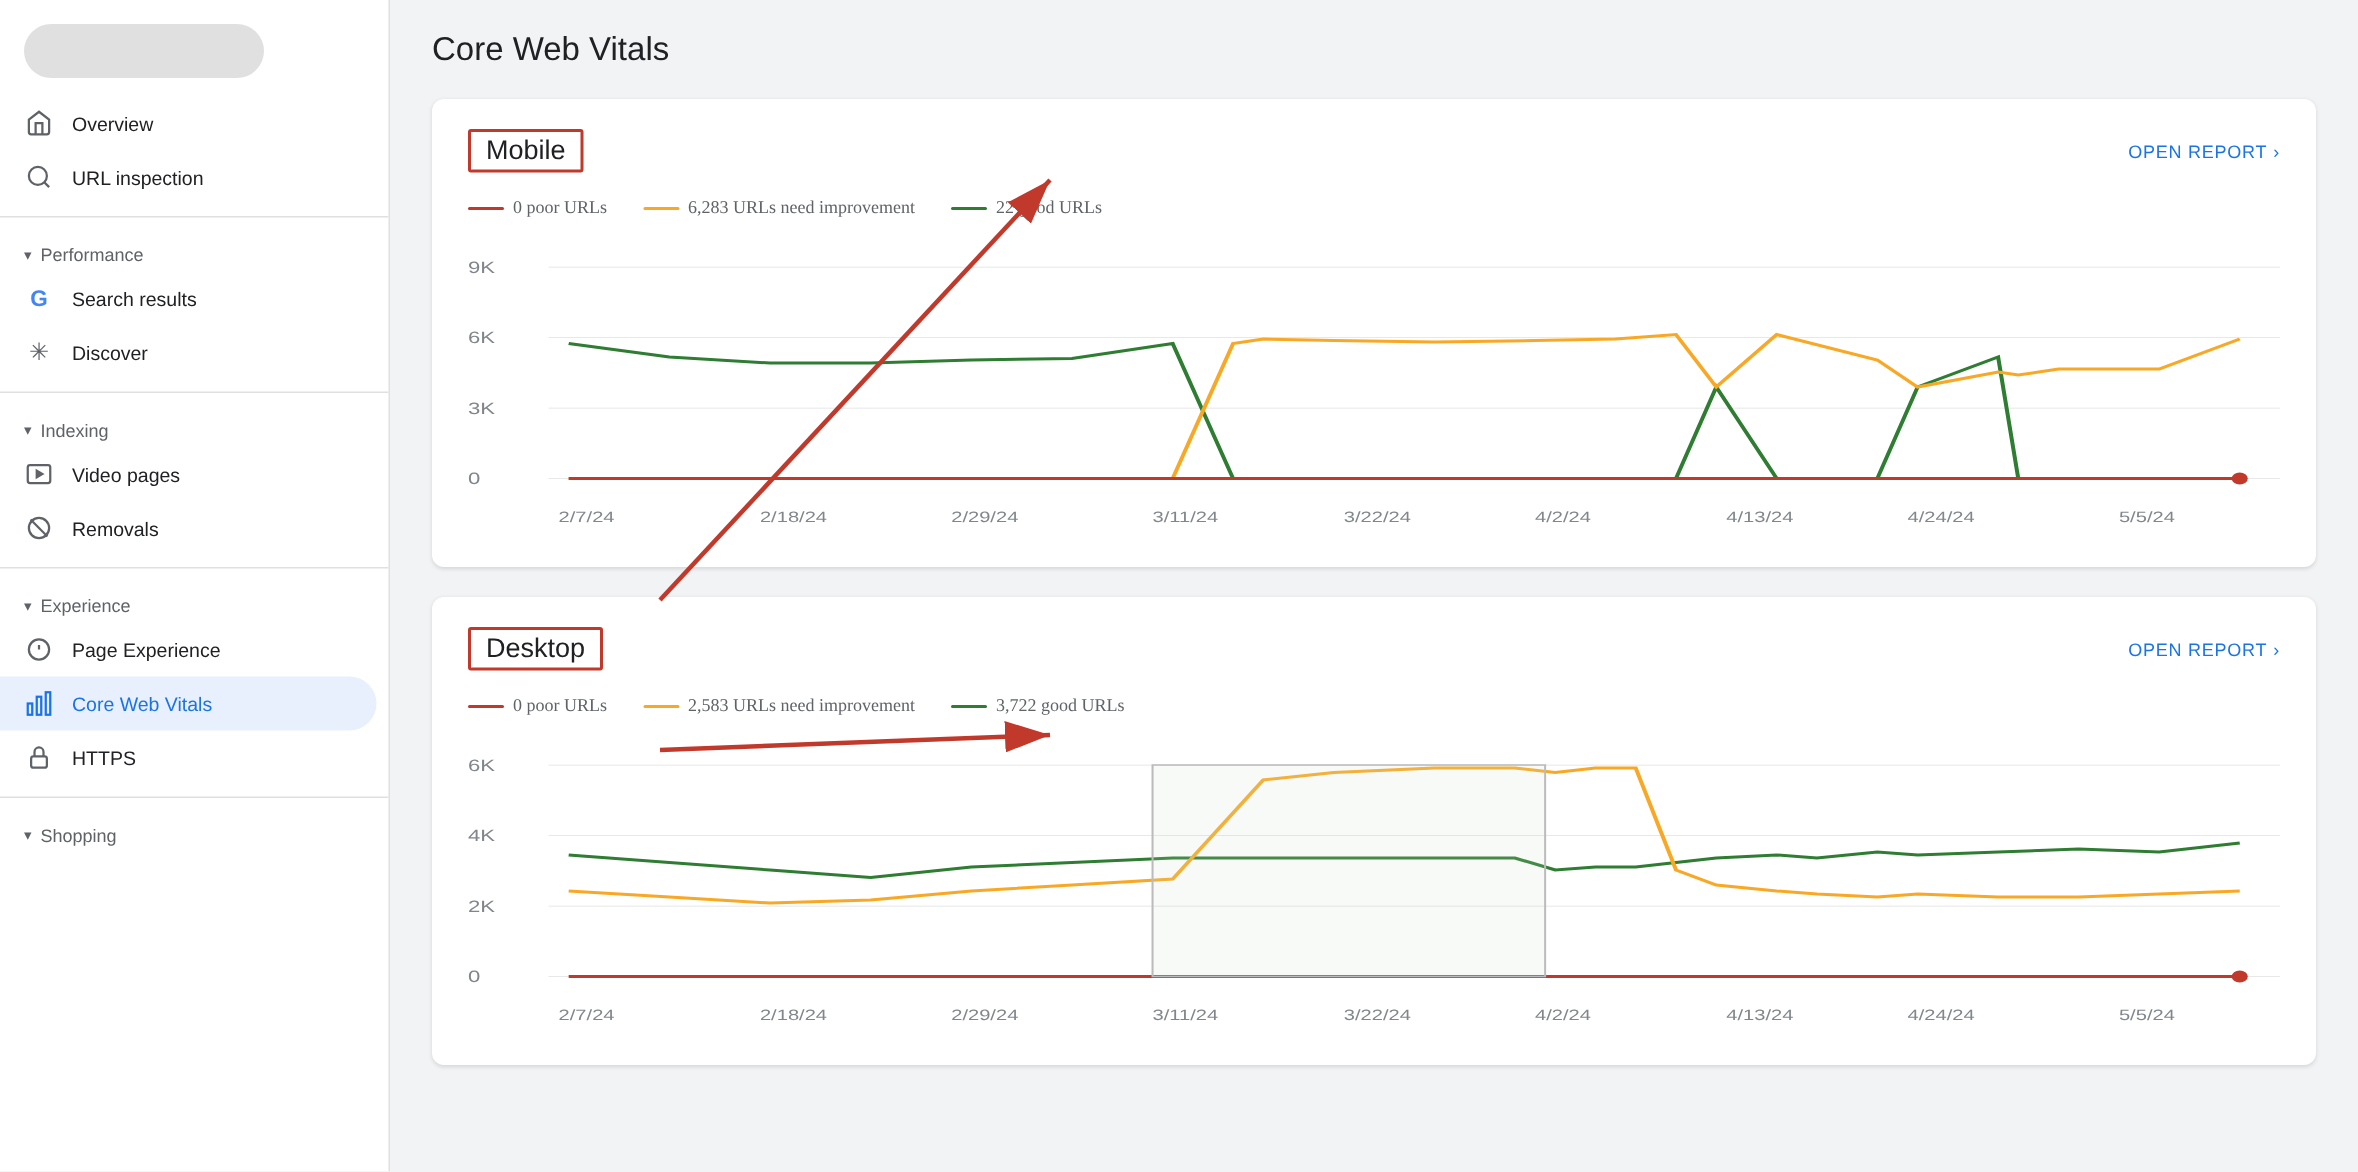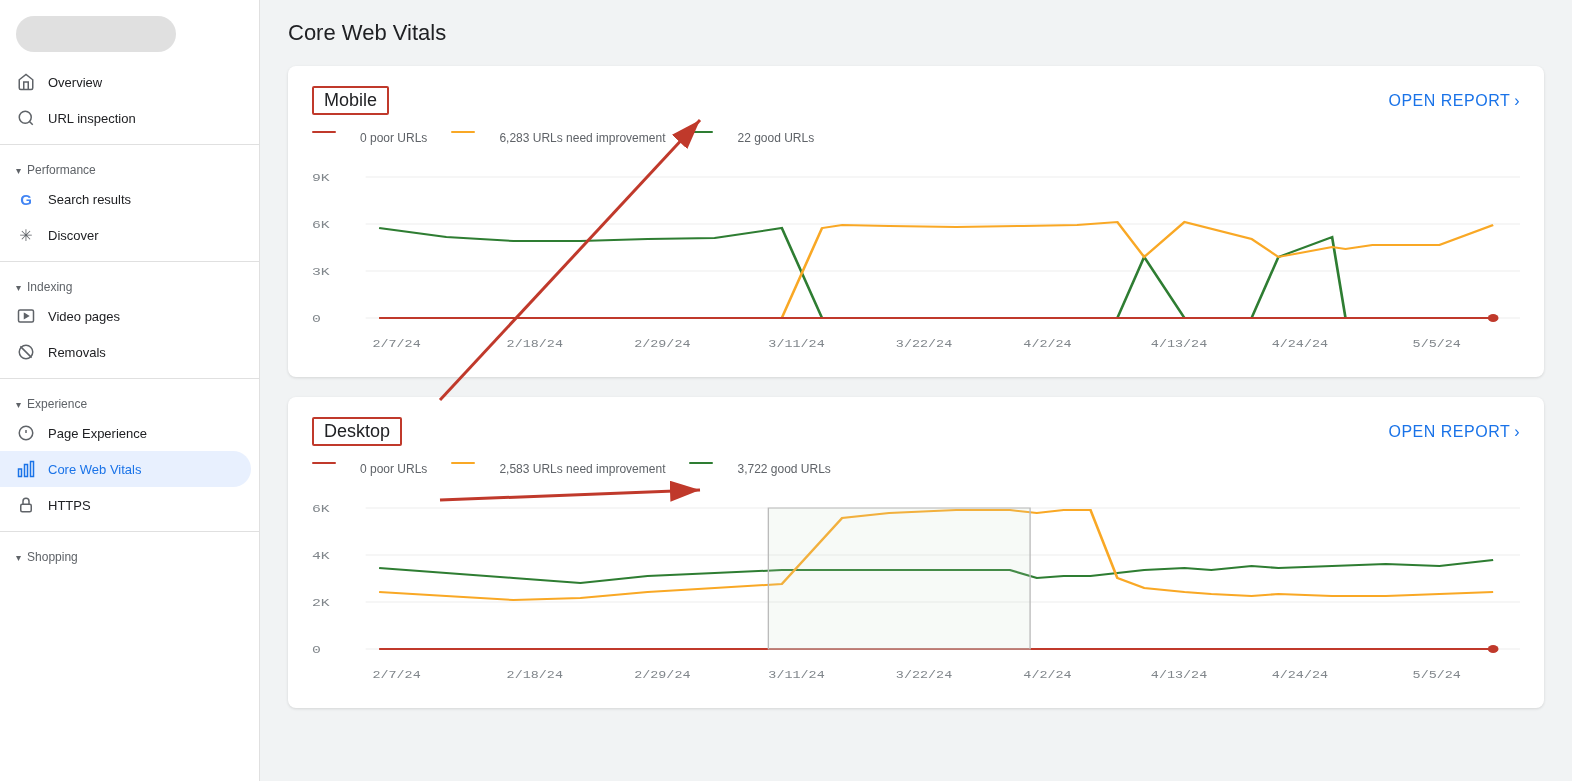--- a/index.html
+++ b/index.html
@@ -116,42 +116,43 @@
       font-size: 18px;
       font-weight: 500;
       color: #202124;
       border: 2px solid #c0392b;
       padding: 2px 10px;
       border-radius: 2px;
     }
 
     .open-report-link {
       color: #1a73e8;
-      font-size: 16px;
+      font-size: 12px;
       font-weight: 500;
       text-transform: uppercase;
       letter-spacing: 0.5px;
       cursor: pointer;
       display: flex;
       align-items: center;
       gap: 4px;
     }
 
     .legend {
       display: flex;
       gap: 24px;
       margin-bottom: 12px;
       font-size: 12px;
       color: #5f6368;
       align-items: center;
     }
     .legend-item {
       display: flex;
-      align-items: flex-start;
-      gap: 24px;
+      align-items: center;
+      gap: 6px;
+      font-family: Liberation Serif, serif;
     }
     .legend-line {
       width: 24px;
       height: 2px;
       border-radius: 1px;
     }
 
     
     .chart-container {
       width: 100%;
@@ -160,21 +161,20 @@
     }
 
     .chart-svg {
       width: 100%;
       height: 100%;
     }
 
     .chart-wrapper {
       position: relative;
       width: 100%;
-      font-family: Liberation Mono, monospace;
     }
 
     
     .arrows-container {
       position: absolute;
       top: 60px;
       left: 0;
       width: 460px;
       height: 700px;
       pointer-events: none;

